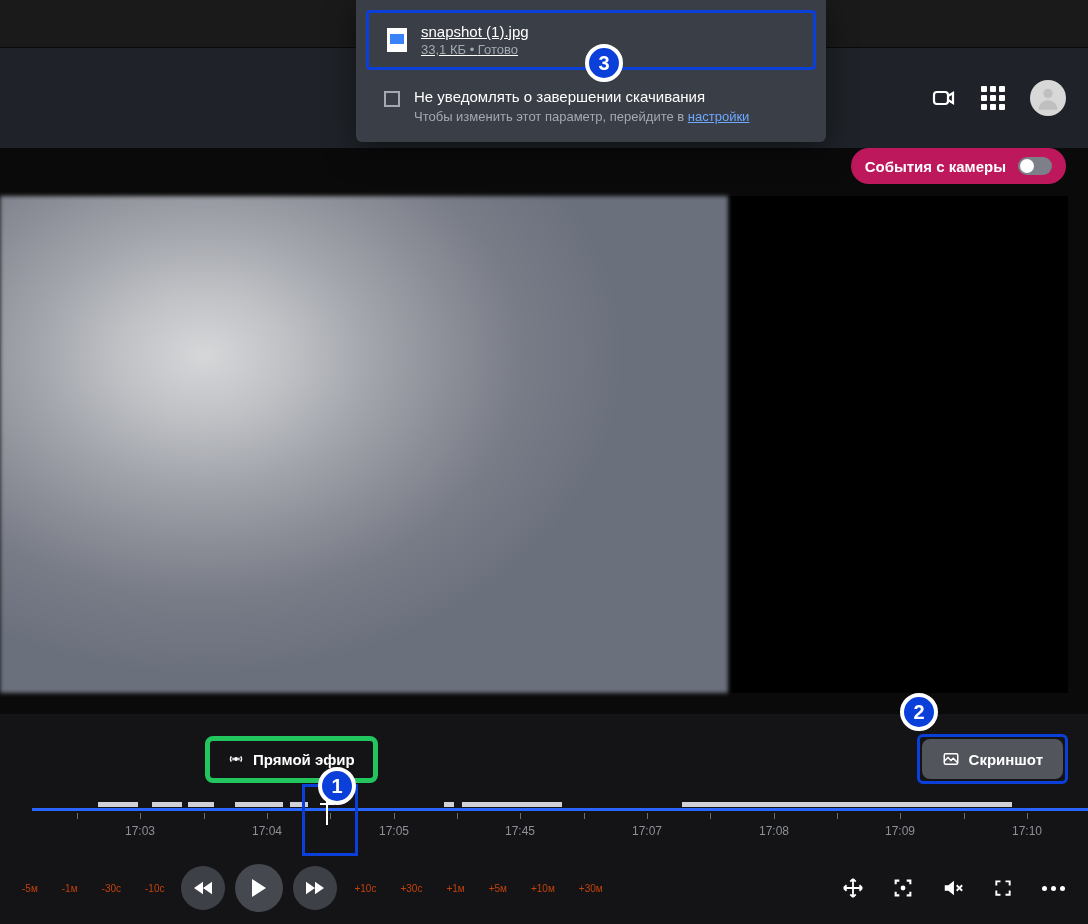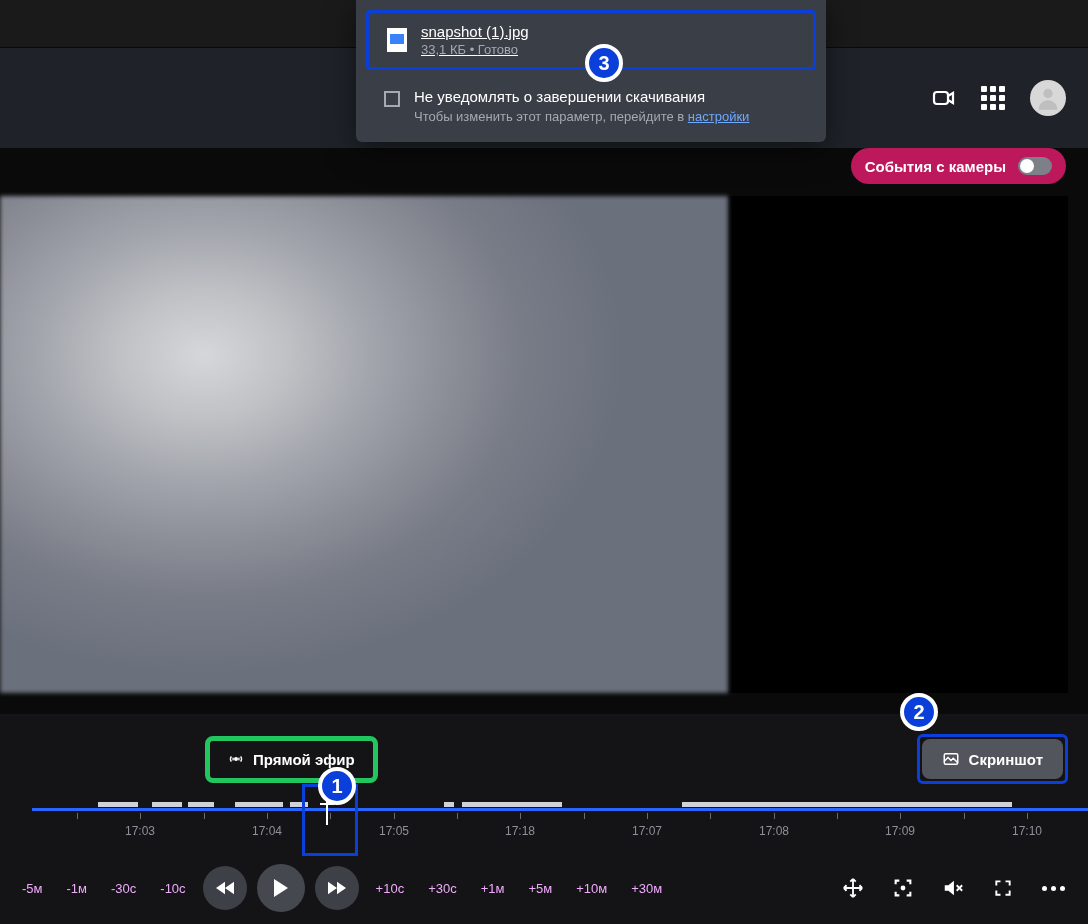--- a/index.html
+++ b/index.html
@@ -55,21 +55,21 @@
 .tl-segments { position: absolute; top: 6px; left: 0; right: 0; height: 5px; }
 .tl-seg { position: absolute; height: 5px; background: #d0d2d7; top: 0; }
 .tl-ticks { position: absolute; top: 25px; left: 0; right: 0; height: 30px; }
 .tl-tick { position: absolute; top: -8px; width: 1px; height: 6px; background: #6a6d74; }
 .tl-label { position: absolute; font-size: 12px; color: #8d9098; transform: translateX(-50%); top: 3px; }
 .tl-cursor { position: absolute; top: -3px; width: 2px; height: 32px; background: #fff; }
 .tl-cursor::before { content:""; position:absolute; left:-6px; top:10px; width:14px; height:2px; background:#fff; }
 .cursor-box { position: absolute; border: 3px solid #0b3fd9; width: 56px; height: 72px; top: -12px; }
 
 .play-row { display: flex; align-items: center; padding: 8px 12px; gap: 4px; }
-.skip-lbl { font-size: 13px; color: #f0abfc; padding: 6px 10px; cursor: pointer; font-weight: 500; }
+.skip-lbl { font-size: 10px; color: #c2410c; padding: 6px 10px; cursor: pointer; font-weight: 500; }
 .play-circle { width: 44px; height: 44px; border-radius: 50%; background: #3d4047; display: flex; align-items: center; justify-content: center; cursor: pointer; margin: 0 3px; }
 .play-circle.main { width: 48px; height: 48px; background: #45484f; }
 .play-circle svg { fill: #fff; }
 .play-spacer { flex: 1; }
 .tool-icon { width: 26px; height: 26px; margin: 0 10px; cursor: pointer; display: flex; align-items: center; justify-content: center; }
 .more-dots { display: flex; gap: 4px; }
 .more-dots span { width: 5px; height: 5px; background: #fff; border-radius: 50%; }
 
 
 .badge { position: absolute; width: 38px; height: 38px; border-radius: 50%; background: #0b3fd9; border: 4px solid #fff; display: flex; align-items: center; justify-content: center; font-size: 20px; font-weight: 700; color: #fff; z-index: 20; }
@@ -189,21 +189,21 @@
         <div class="tl-tick" style="left:615px"></div>
       <div class="tl-tick" style="left:678px"></div>
         <div class="tl-tick" style="left:742px"></div>
       <div class="tl-tick" style="left:805px"></div>
         <div class="tl-tick" style="left:868px"></div>
       <div class="tl-tick" style="left:932px"></div>
         <div class="tl-tick" style="left:995px"></div>
       <div class="tl-label" style="left:108px">17:03</div>
       <div class="tl-label" style="left:235px">17:04</div>
       <div class="tl-label" style="left:362px">17:05</div>
-      <div class="tl-label" style="left:488px">17:18</div>
+      <div class="tl-label" style="left:488px">17:45</div>
       <div class="tl-label" style="left:615px">17:07</div>
       <div class="tl-label" style="left:742px">17:08</div>
       <div class="tl-label" style="left:868px">17:09</div>
       <div class="tl-label" style="left:995px">17:10</div>
     </div>
     <div class="cursor-box" style="left:270px"></div>
     <div class="tl-cursor" style="left:294px"></div>
   </div>
 
   <div class="play-row">

